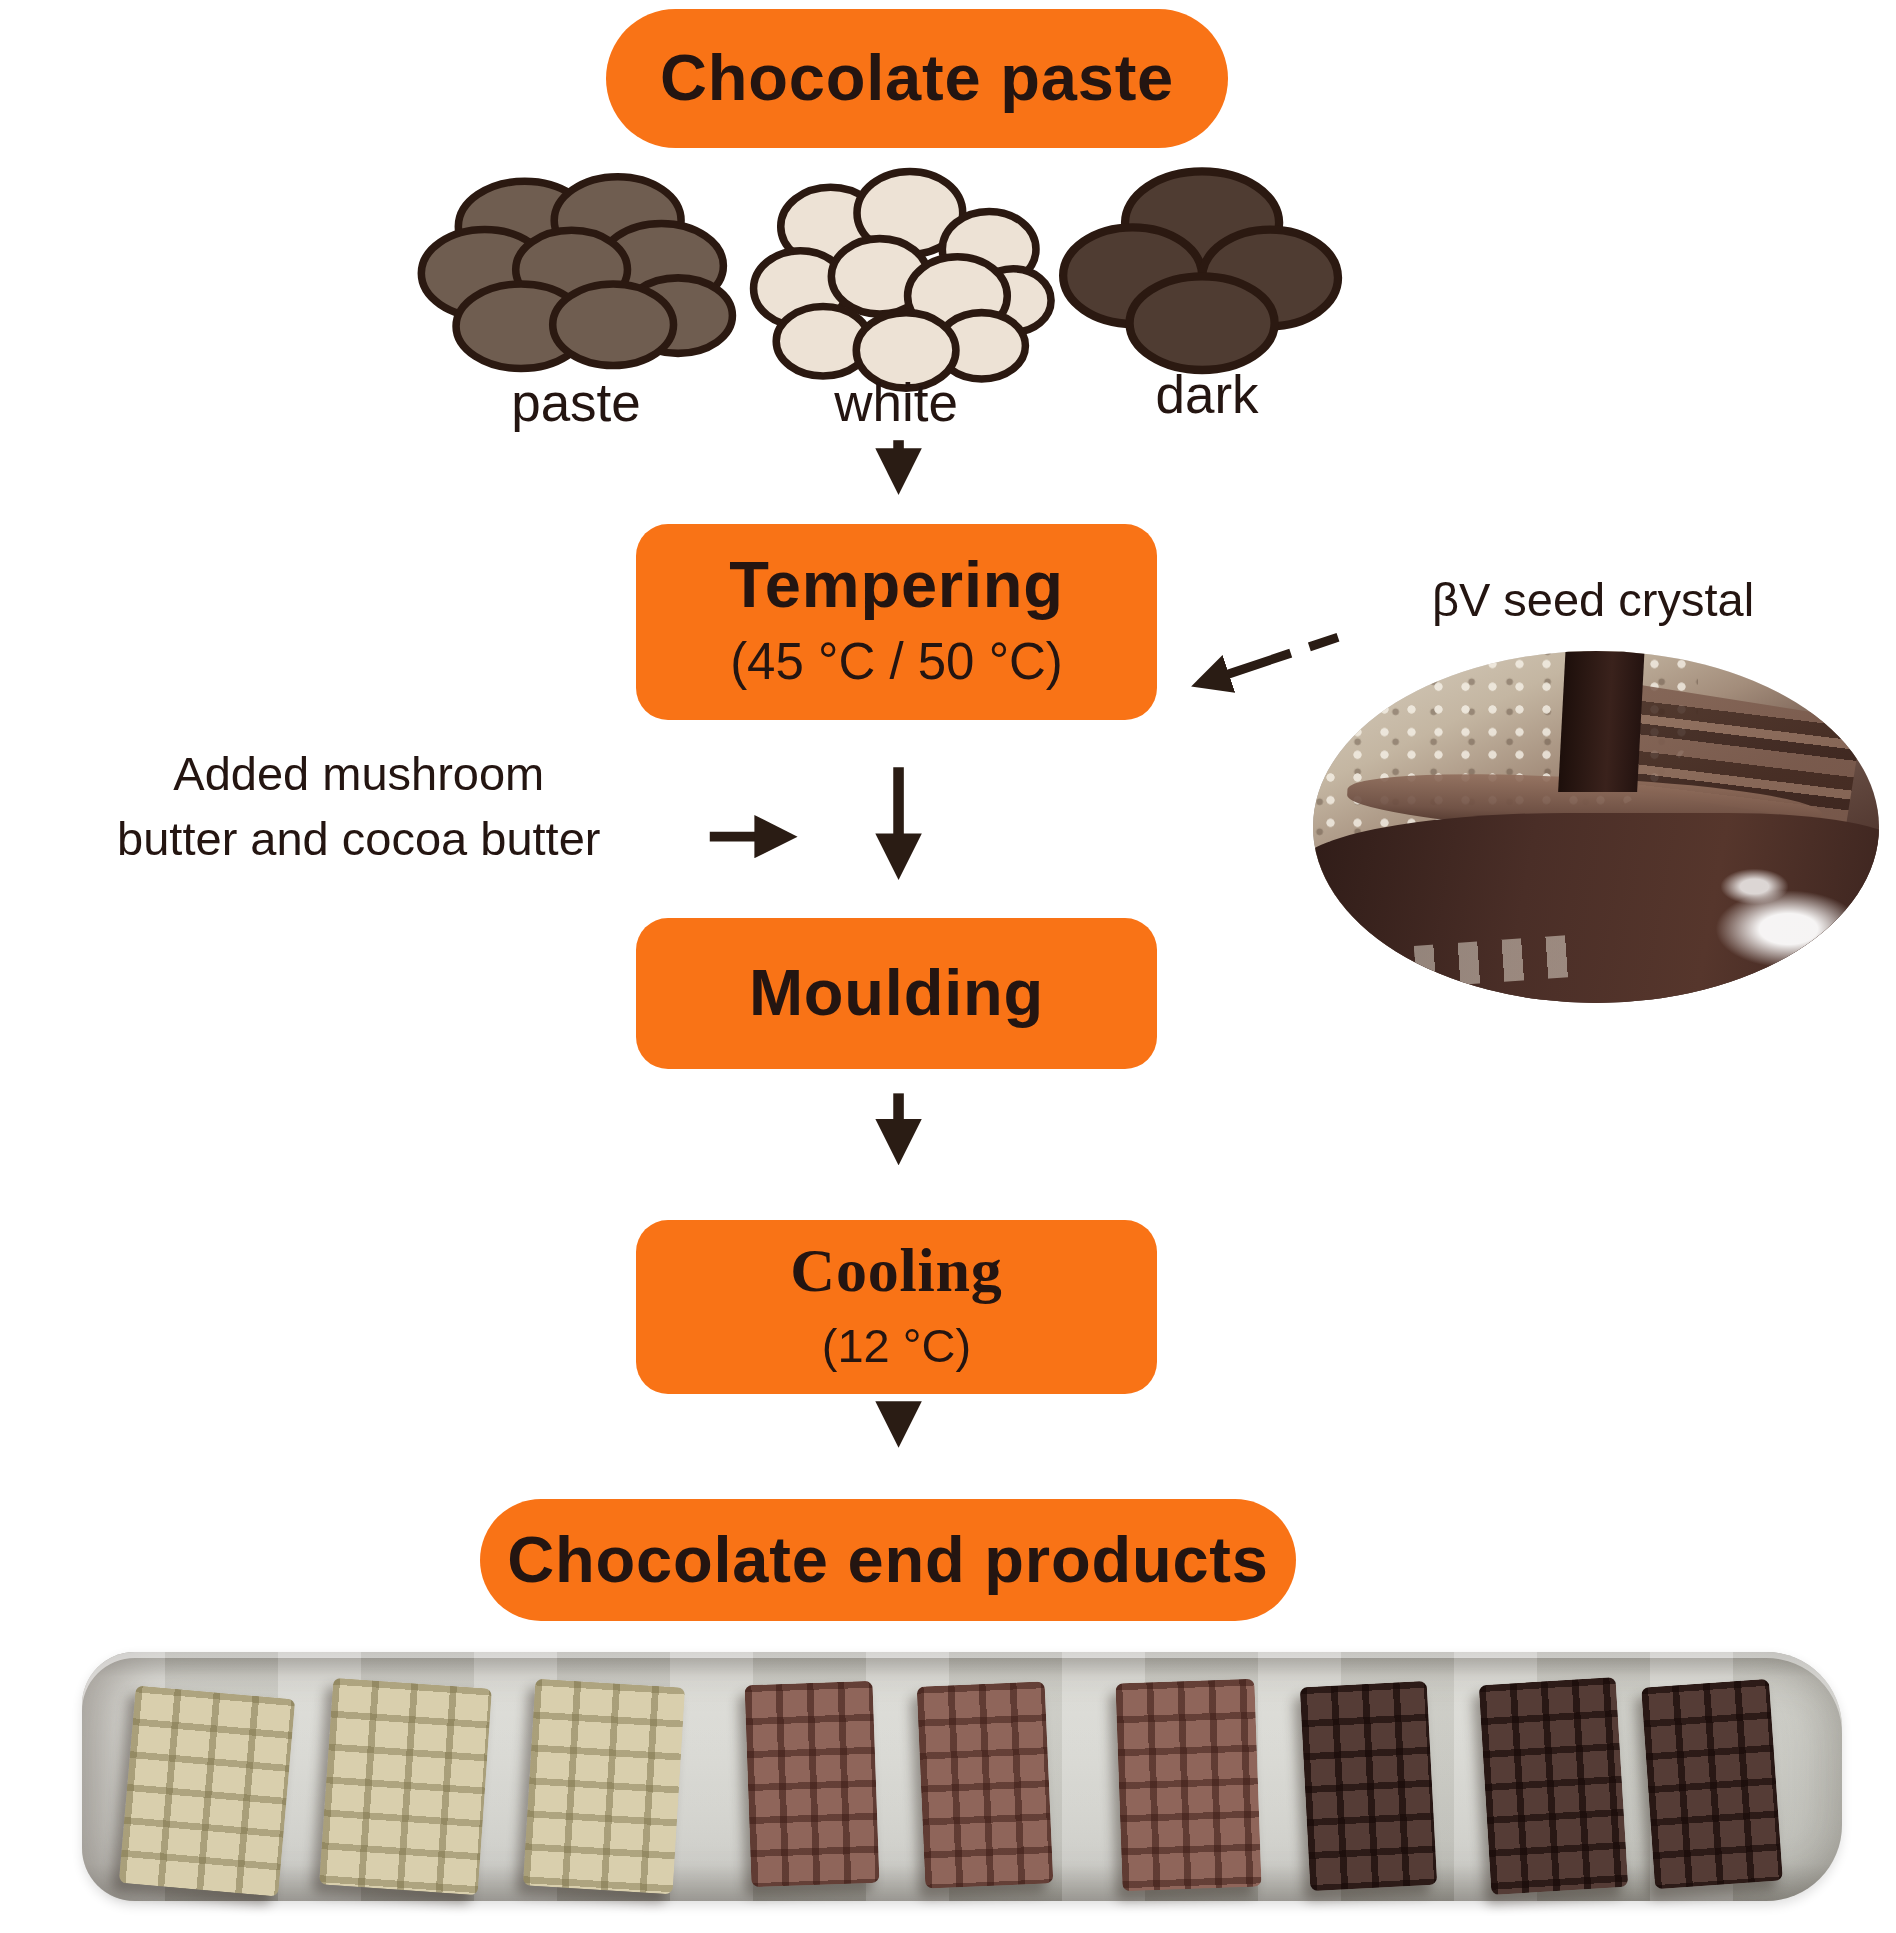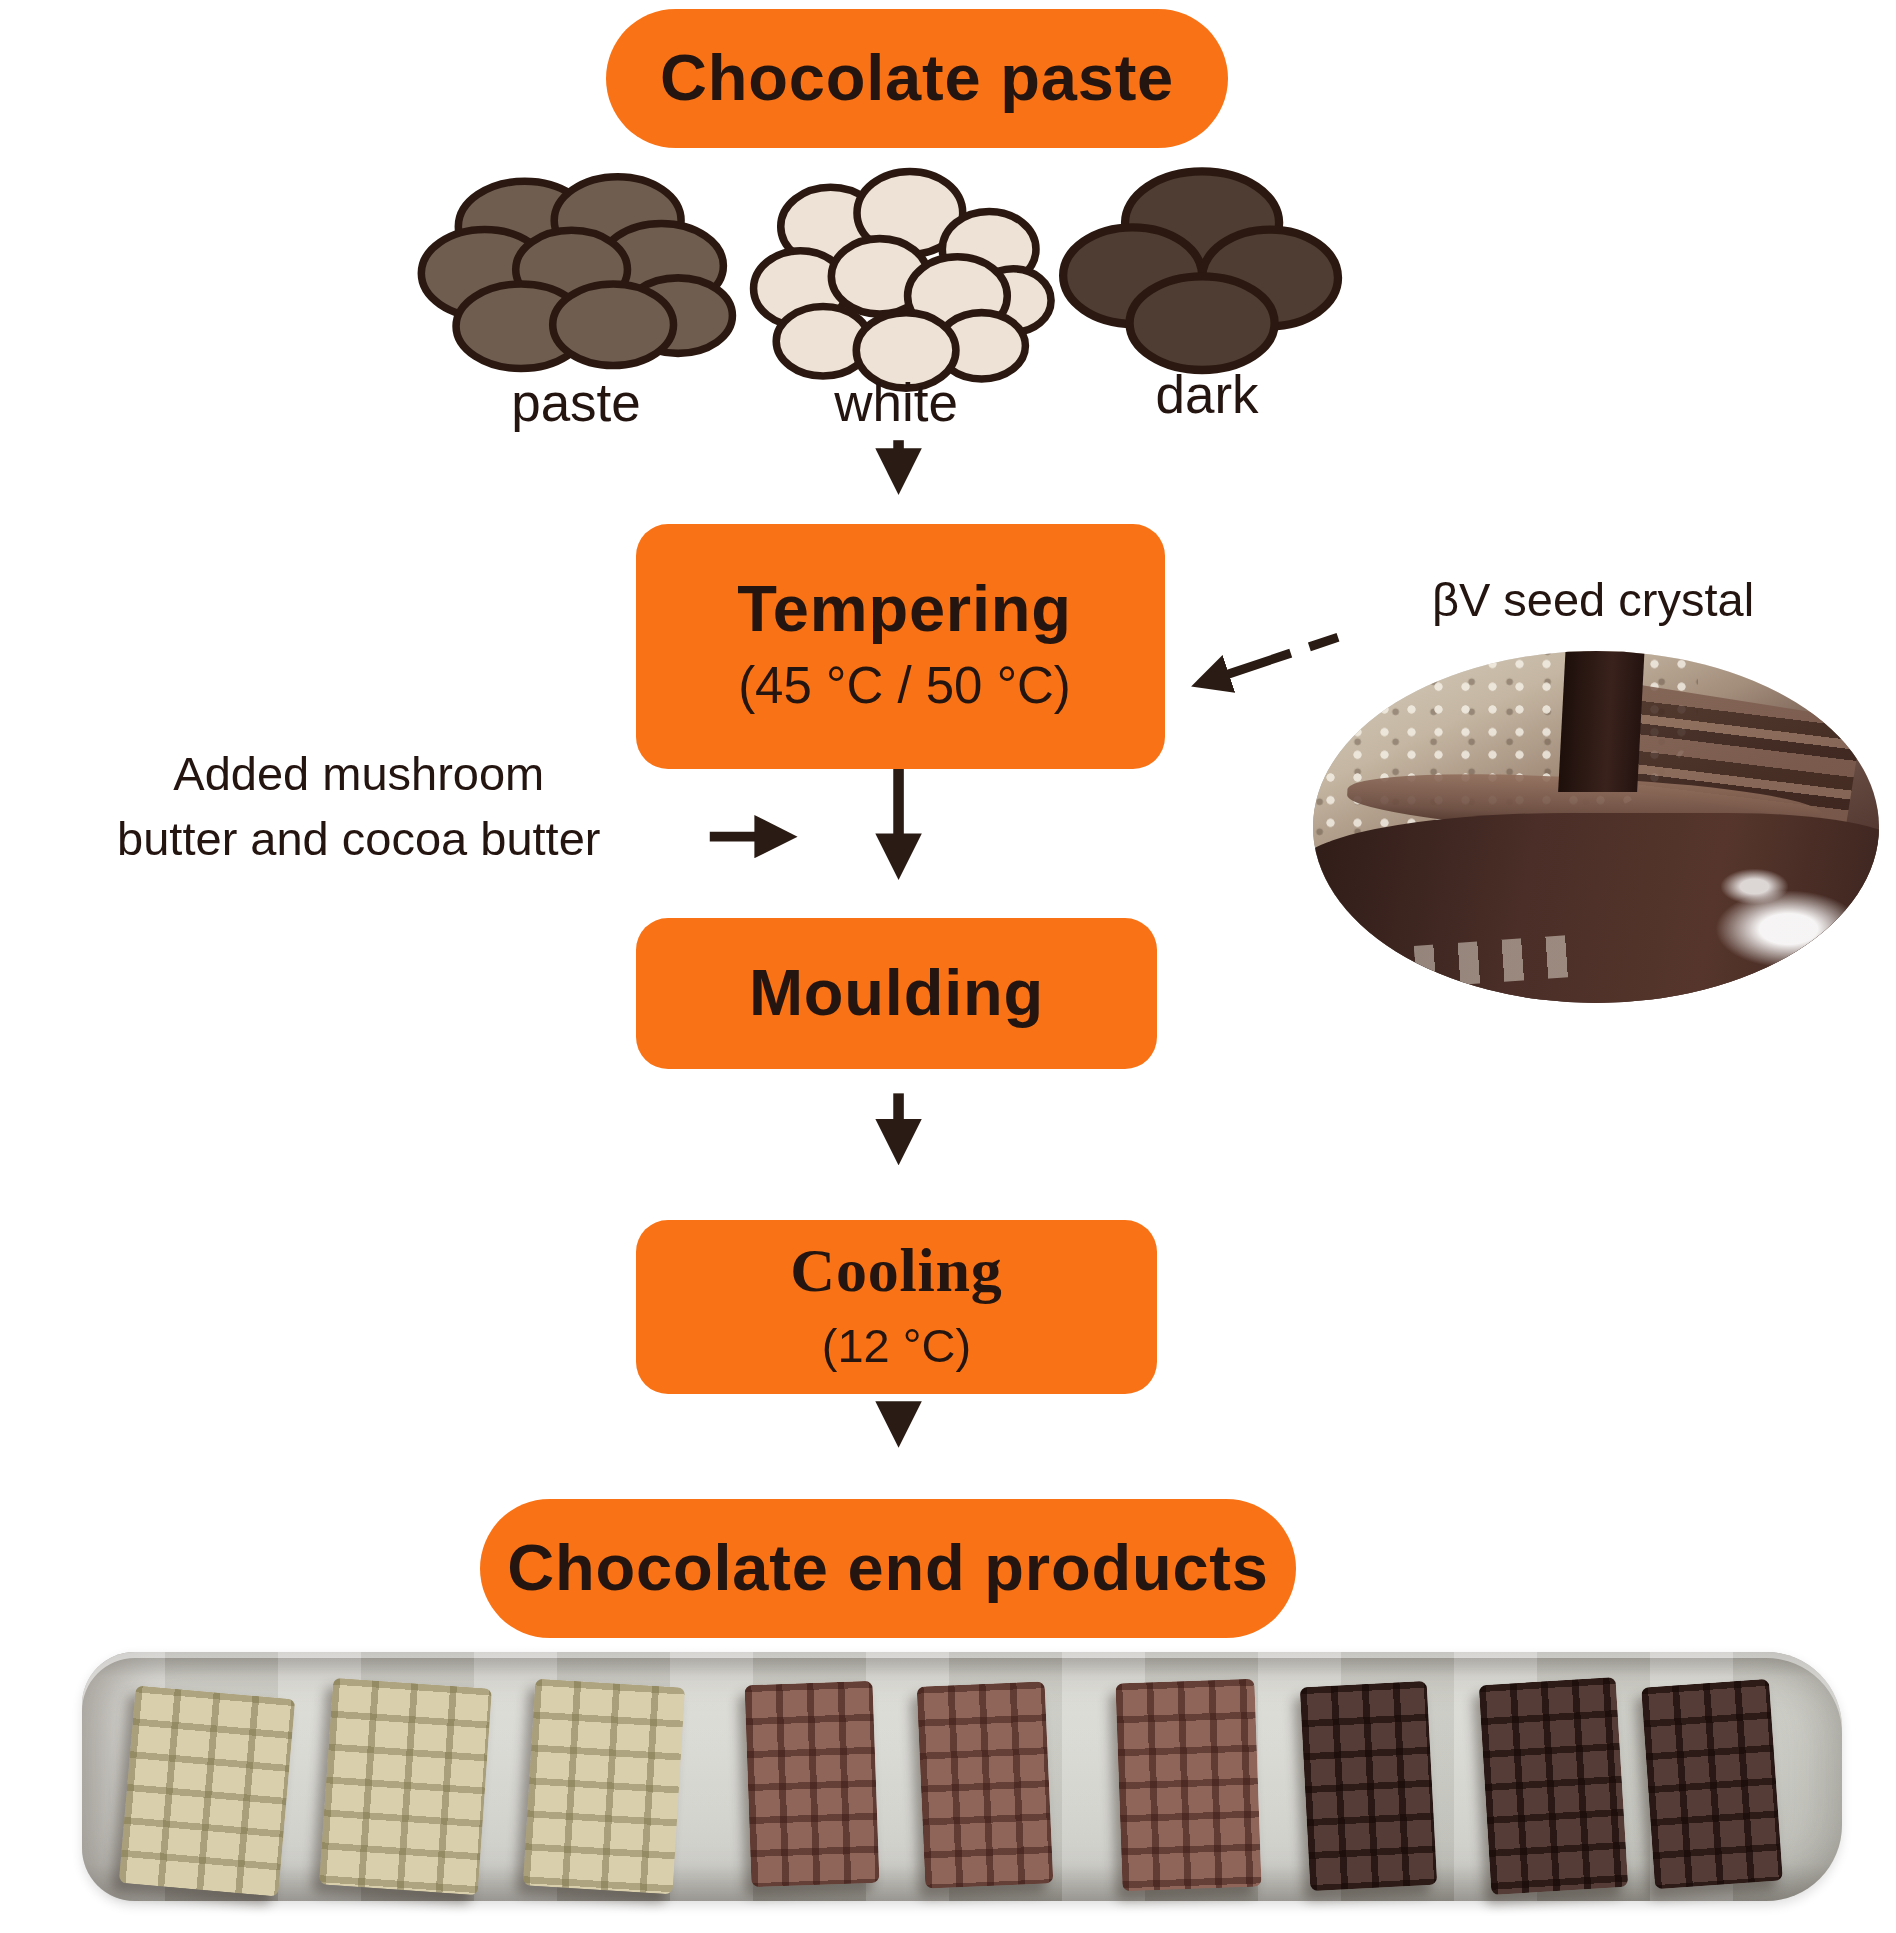--- a/index.html
+++ b/index.html
@@ -115,21 +115,21 @@
       </marker>
     </defs>
     <line class="arrowline" x1="1190" y1="583" x2="1190" y2="640" stroke-width="14" marker-end="url(#ah)"></line>
     <line class="arrowline" x1="1190" y1="1016" x2="1190" y2="1150" stroke-width="14" marker-end="url(#ah)"></line>
     <line class="arrowline" x1="1190" y1="1448" x2="1190" y2="1528" stroke-width="14" marker-end="url(#ah)"></line>
     <line class="arrowline" x1="1190" y1="1866" x2="1190" y2="1902" stroke-width="14" marker-end="url(#ah)"></line>
     <line class="arrowline" x1="940" y1="1108" x2="1042" y2="1108" stroke-width="13" marker-end="url(#ah)"></line>
     <line class="arrowline" x1="1772" y1="844" x2="1590" y2="905" stroke-width="12" stroke-dasharray="40 26 600" marker-end="url(#ah)"></line>
   </svg>
 
-  <div class="pbox" style="left:636px;top:524px;width:521px;height:245px;padding-left:8px;">
+  <div class="pbox" style="left:636px;top:524px;width:521px;height:196px;">
     <div class="t1">Tempering</div>
     <div class="t2">(45 °C / 50 °C)</div>
   </div>
 
   <div class="note" style="left:1359px;top:560px;width:468px;margin-top:8px;">βV seed crystal</div>
 
   <div id="temper-photo">
     <div class="base"></div>
     <div class="speckle"></div>
     <div class="ridges"></div>
@@ -148,21 +148,21 @@
 
   <div class="pbox" style="left:636px;top:918px;width:521px;height:151px;">
     <div class="t1">Moulding</div>
   </div>
 
   <div class="pbox" style="left:636px;top:1220px;width:521px;height:174px;">
     <div class="t1" style="font-size:62px;font-family:Liberation Serif, serif;">Cooling</div>
     <div class="t2" style="font-size:47px;margin-top:14px;">(12 °C)</div>
   </div>
 
-  <div class="pbox pill" style="left:480px;top:1499px;width:816px;height:139px;">
+  <div class="pbox pill" style="left:480px;top:1499px;width:816px;height:122px;">
     <div class="t1">Chocolate end products</div>
   </div>
 
   <div id="tray">
     <div class="streaks"></div>
   </div>
   <div class="bar white" style="left:127px;top:1692px;width:160px;height:198px;transform:rotate(5deg);"></div>
   <div class="bar white" style="left:326px;top:1683px;width:159px;height:207px;transform:rotate(4deg);"></div>
   <div class="bar white" style="left:529px;top:1683px;width:150px;height:207px;transform:rotate(3.5deg);"></div>
   <div class="bar milk" style="left:748px;top:1683px;width:128px;height:202px;transform:rotate(-2deg);"></div>

